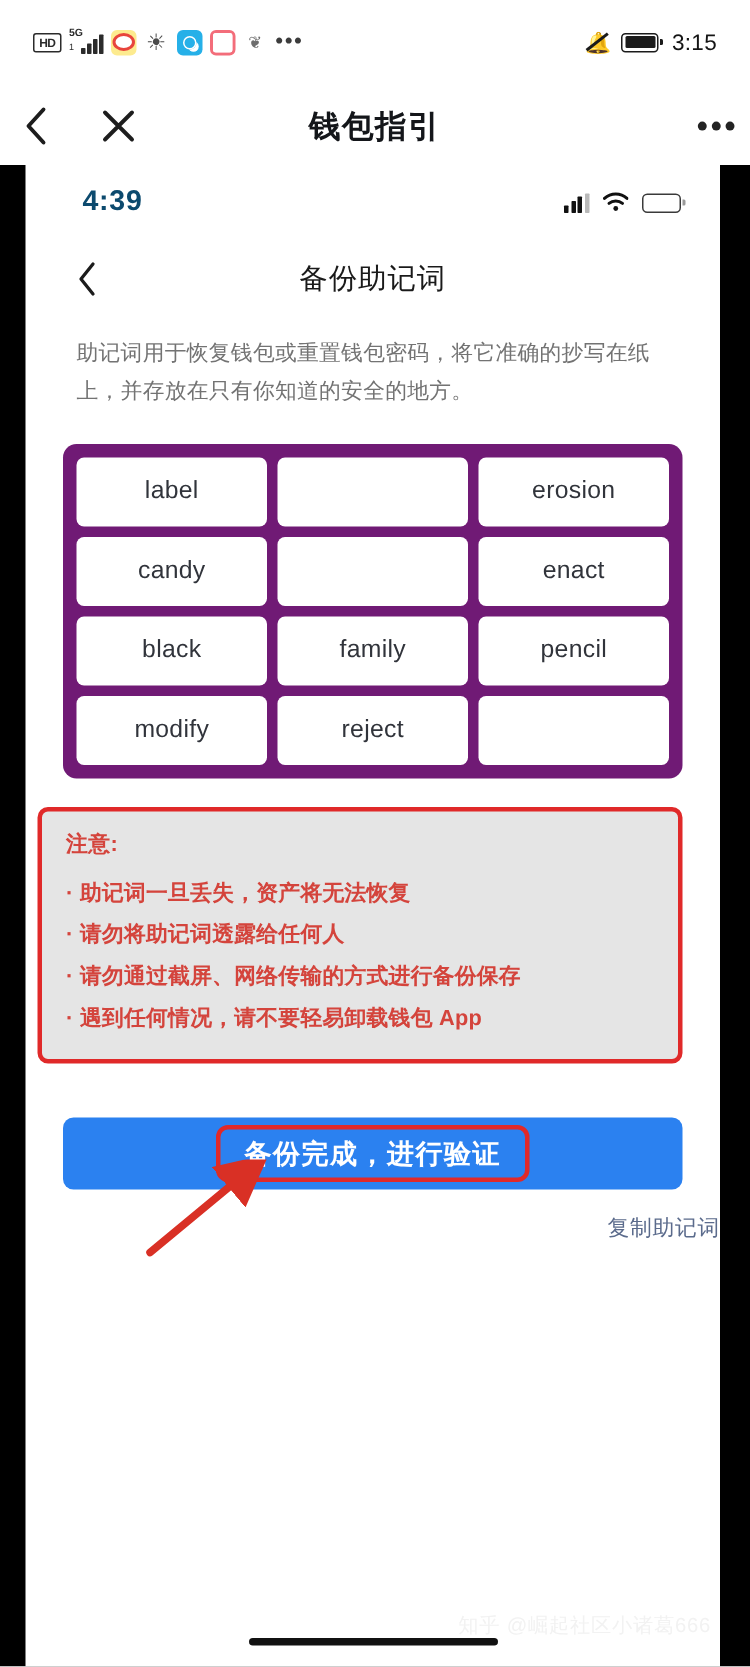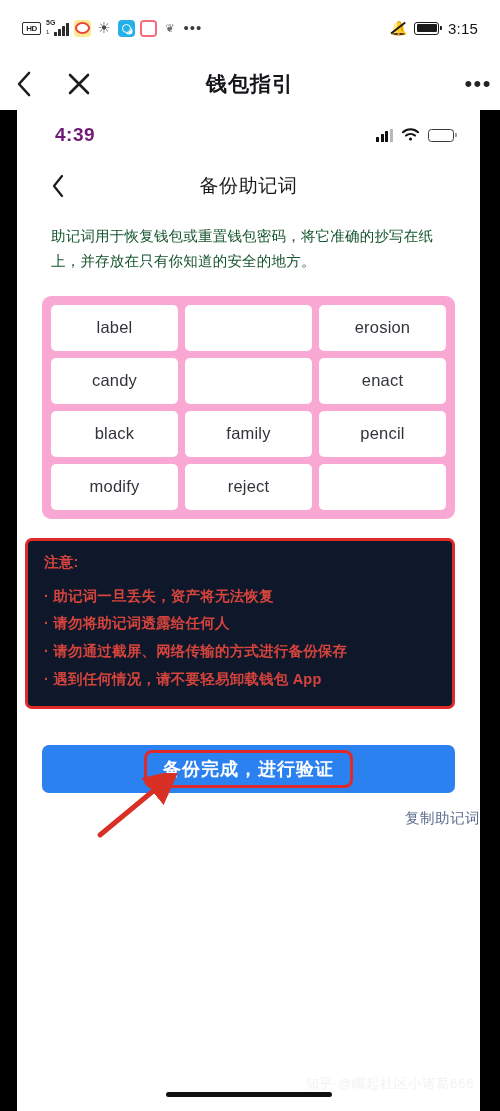--- a/index.html
+++ b/index.html
@@ -116,21 +116,21 @@
     position: absolute; top: 0; left: 17px;
     width: 463px; height: 1001px;
     background: #ffffff;
     overflow: hidden;
   }
 
   .inner-statusbar {
     height: 50px; display: flex; align-items: center;
     padding: 0 26px 0 38px;
   }
-  .inner-time { font-size: 19px; font-weight: bold; color: #701a75; letter-spacing: 0.5px; }
+  .inner-time { font-size: 19px; font-weight: bold; color: #0c4a6e; letter-spacing: 0.5px; }
   .inner-sb-right { margin-left: auto; display: flex; align-items: center; gap: 9px; }
   .i-bars { display: flex; align-items: flex-end; gap: 1.6px; height: 13px; }
   .i-bars i { width: 3px; background: #111; border-radius: 0.5px; display: block; }
   .i-bars i:nth-child(1) { height: 5px; }
   .i-bars i:nth-child(2) { height: 8px; }
   .i-bars i:nth-child(3) { height: 11px; }
   .i-bars i:nth-child(4) { height: 13px; background: #b9b9b9; }
   .wifi-glyph { font-size: 15px; color: #111; line-height: 13px; }
   .i-battery {
     width: 26px; height: 13px; border: 1.6px solid #3a3a3a; border-radius: 3.5px;
@@ -148,27 +148,27 @@
   }
   .inner-back { color: #1c1c1c; display: flex; align-items: center; }
   .inner-title {
     position: absolute; left: 0; right: 0; text-align: center;
     font-size: 19px; color: #1a1a1a; font-weight: 500; letter-spacing: 0.6px;
   }
 
   .desc {
     margin: 12px 34px 0 34px;
     font-size: 14.5px; line-height: 1.72;
-    color: #14532d; letter-spacing: 0.2px;
+    color: #737373; letter-spacing: 0.2px;
   }
 
   
   .grid-card {
     margin: 22px 25px 0 25px;
-    background: #f9a8d4;
+    background: #701a75;
     border-radius: 9px;
     padding: 9px;
     display: grid;
     grid-template-columns: repeat(3, 1fr);
     gap: 7px;
   }
   .word-cell {
     background: #ffffff;
     border-radius: 5px;
     height: 46px;
@@ -177,21 +177,21 @@
     letter-spacing: 0.2px;
   }
   .word-cell.empty { color: transparent; }
 
   
   .warn-box {
     margin: 19px 25px 0 8px;
     border: 3px solid #e02929;
     border-radius: 7px;
     padding: 12px 14px 13px 16px;
-    background: #0f172a;
+    background: #e5e5e5;
   }
   .warn-title {
     font-size: 14.5px; color: #d4443c; font-weight: bold;
     margin-bottom: 11px; letter-spacing: 0.3px;
   }
   .warn-item {
     font-size: 14.5px; color: #d4443c; font-weight: bold;
     line-height: 1.9; letter-spacing: 0.2px;
   }
 

